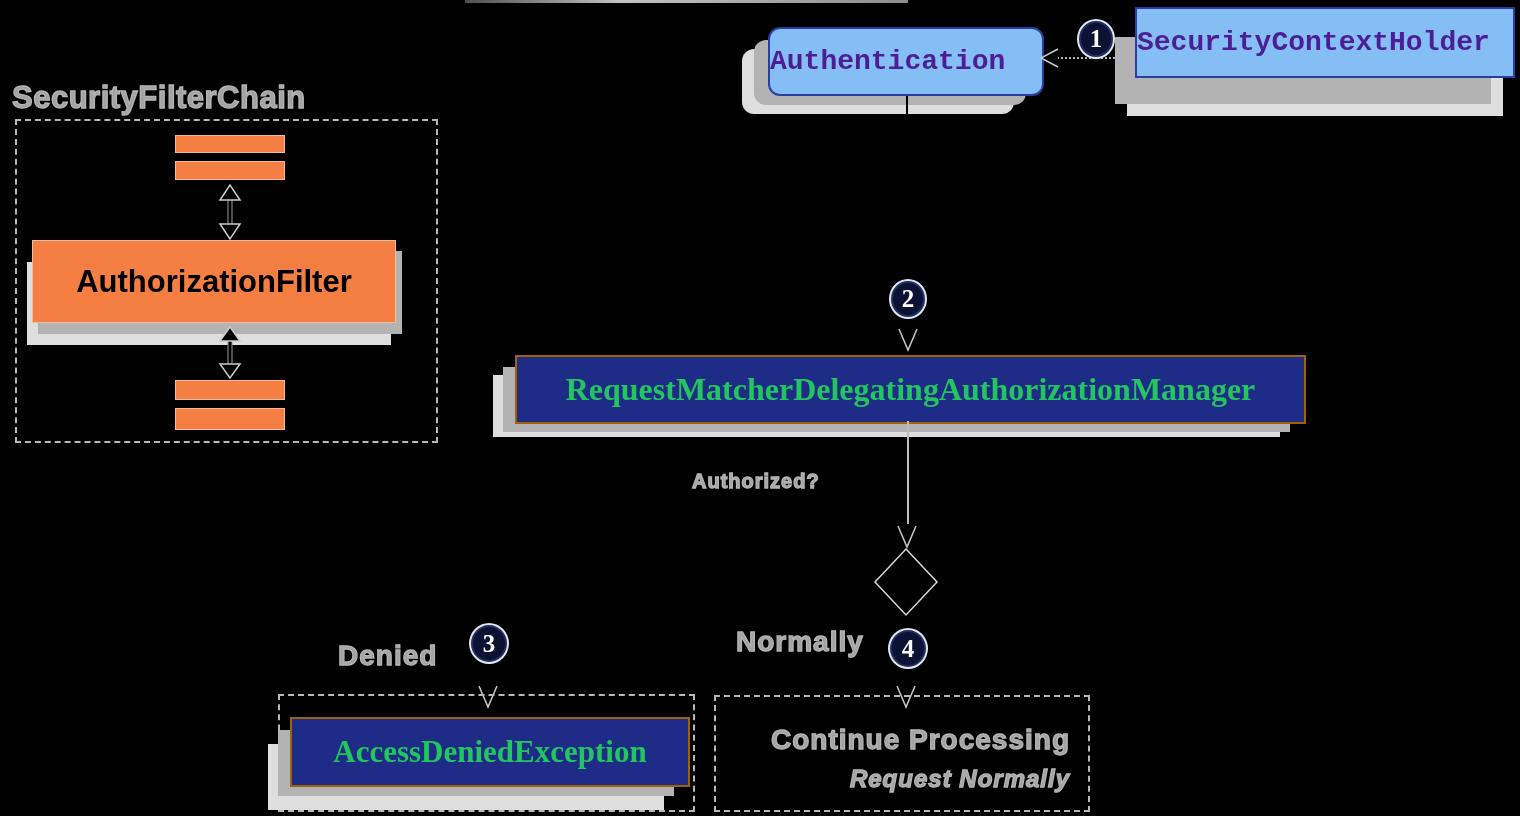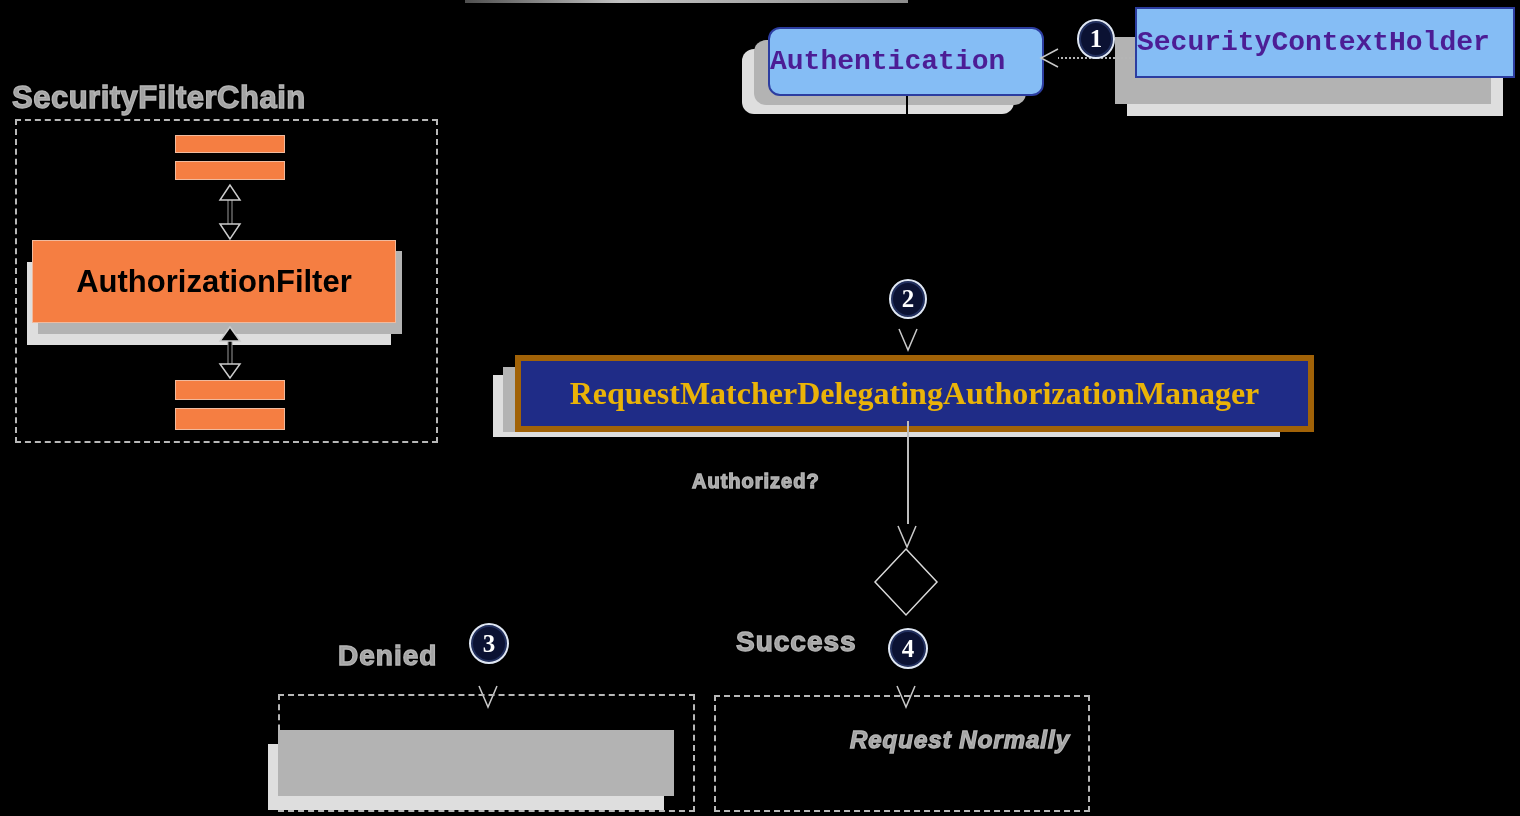--- a/index.html
+++ b/index.html
@@ -9,21 +9,21 @@
 
   
   .ghost{color:#a3a3a3;-webkit-text-stroke:1.3px #b5b5b5;font-weight:bold;
          font-family:"Liberation Sans",sans-serif;white-space:nowrap;}
 
   
   .blue-node{background:#85bdf5;border:2px solid #2c3da0;color:#4c1d95;
              font-family:Liberation Mono, monospace;font-weight:bold;
              display:flex;align-items:center;justify-content:flex-start;white-space:nowrap;}
   
-  .navy-node{background:#1f2c87;border:6px solid #a16207;color:#eab308;
+  .navy-node{background:#1f2c87;border:2px solid #a16207;color:#22c55e;
              font-family:"Liberation Serif",serif;font-weight:bold;
              display:flex;align-items:center;justify-content:center;white-space:nowrap;}
   .shadow{background:#b3b3b3;}
   .shadow2{background:#dedede;}
 
   .orange{background:#f57e42;border:1px solid rgba(235,235,235,0.55);box-sizing:border-box;}
 
   .dashedbox{border:2px dashed #b8b8b8;box-sizing:border-box;background:transparent;}
 
   .badge{border-radius:50%;background:#0b1233;border:2px solid #dfe7f4;
@@ -114,33 +114,37 @@
   </svg>
   <svg class="abs" style="left:873px;top:547px;" width="66" height="70" viewBox="0 0 66 70">
     <polygon points="33,2 64,35 33,68 2,35" fill="#000" stroke="#d9d9d9" stroke-width="1.5"></polygon>
   </svg>
 
   <div class="abs ghost" style="left:338px;top:640px;font-size:28px;letter-spacing:1px;">Denied</div>
   <div class="abs badge" style="left:469px;top:623px;width:36px;height:37px;">
     <span>3</span>
   </div>
 
-  <div class="abs ghost" style="left:736px;top:626px;font-size:28px;letter-spacing:1px;">Success</div>
+  <div class="abs ghost" style="left:736px;top:626px;font-size:28px;letter-spacing:1px;">Normally</div>
   <div class="abs badge" style="left:888px;top:628px;width:36px;height:37px;">
     <span>4</span>
   </div>
 
   <svg class="abs" style="left:477px;top:684px;" width="22" height="25" viewBox="0 0 22 25">
     <polyline points="2,2 11,23 20,2" fill="#000" stroke="#c9c9c9" stroke-width="1.5"></polyline>
   </svg>
   <div class="abs dashedbox" style="left:278px;top:694px;width:417px;height:118px;"></div>
   <div class="abs shadow2" style="left:268px;top:744px;width:396px;height:66px;"></div>
   <div class="abs shadow" style="left:278px;top:730px;width:396px;height:66px;"></div>
+  <div class="abs navy-node" style="left:290px;top:717px;width:396px;height:66px;font-size:31px;">
+    <span>AccessDeniedException</span>
+  </div>
 
   <svg class="abs" style="left:895px;top:684px;" width="22" height="25" viewBox="0 0 22 25">
     <polyline points="2,2 11,23 20,2" fill="#000" stroke="#c9c9c9" stroke-width="1.5"></polyline>
   </svg>
   <div class="abs dashedbox" style="left:714px;top:695px;width:376px;height:117px;"></div>
   <div class="abs" style="left:714px;top:720px;width:356px;text-align:right;">
+    <span class="ghost" style="display:block;font-size:28px;line-height:39px;letter-spacing:1px;">Continue Processing</span>
     <span class="ghost" style="display:block;font-size:24px;line-height:39px;letter-spacing:1px;font-style:italic;">Request Normally</span>
   </div>
 
 </div>
 
 </body></html>

